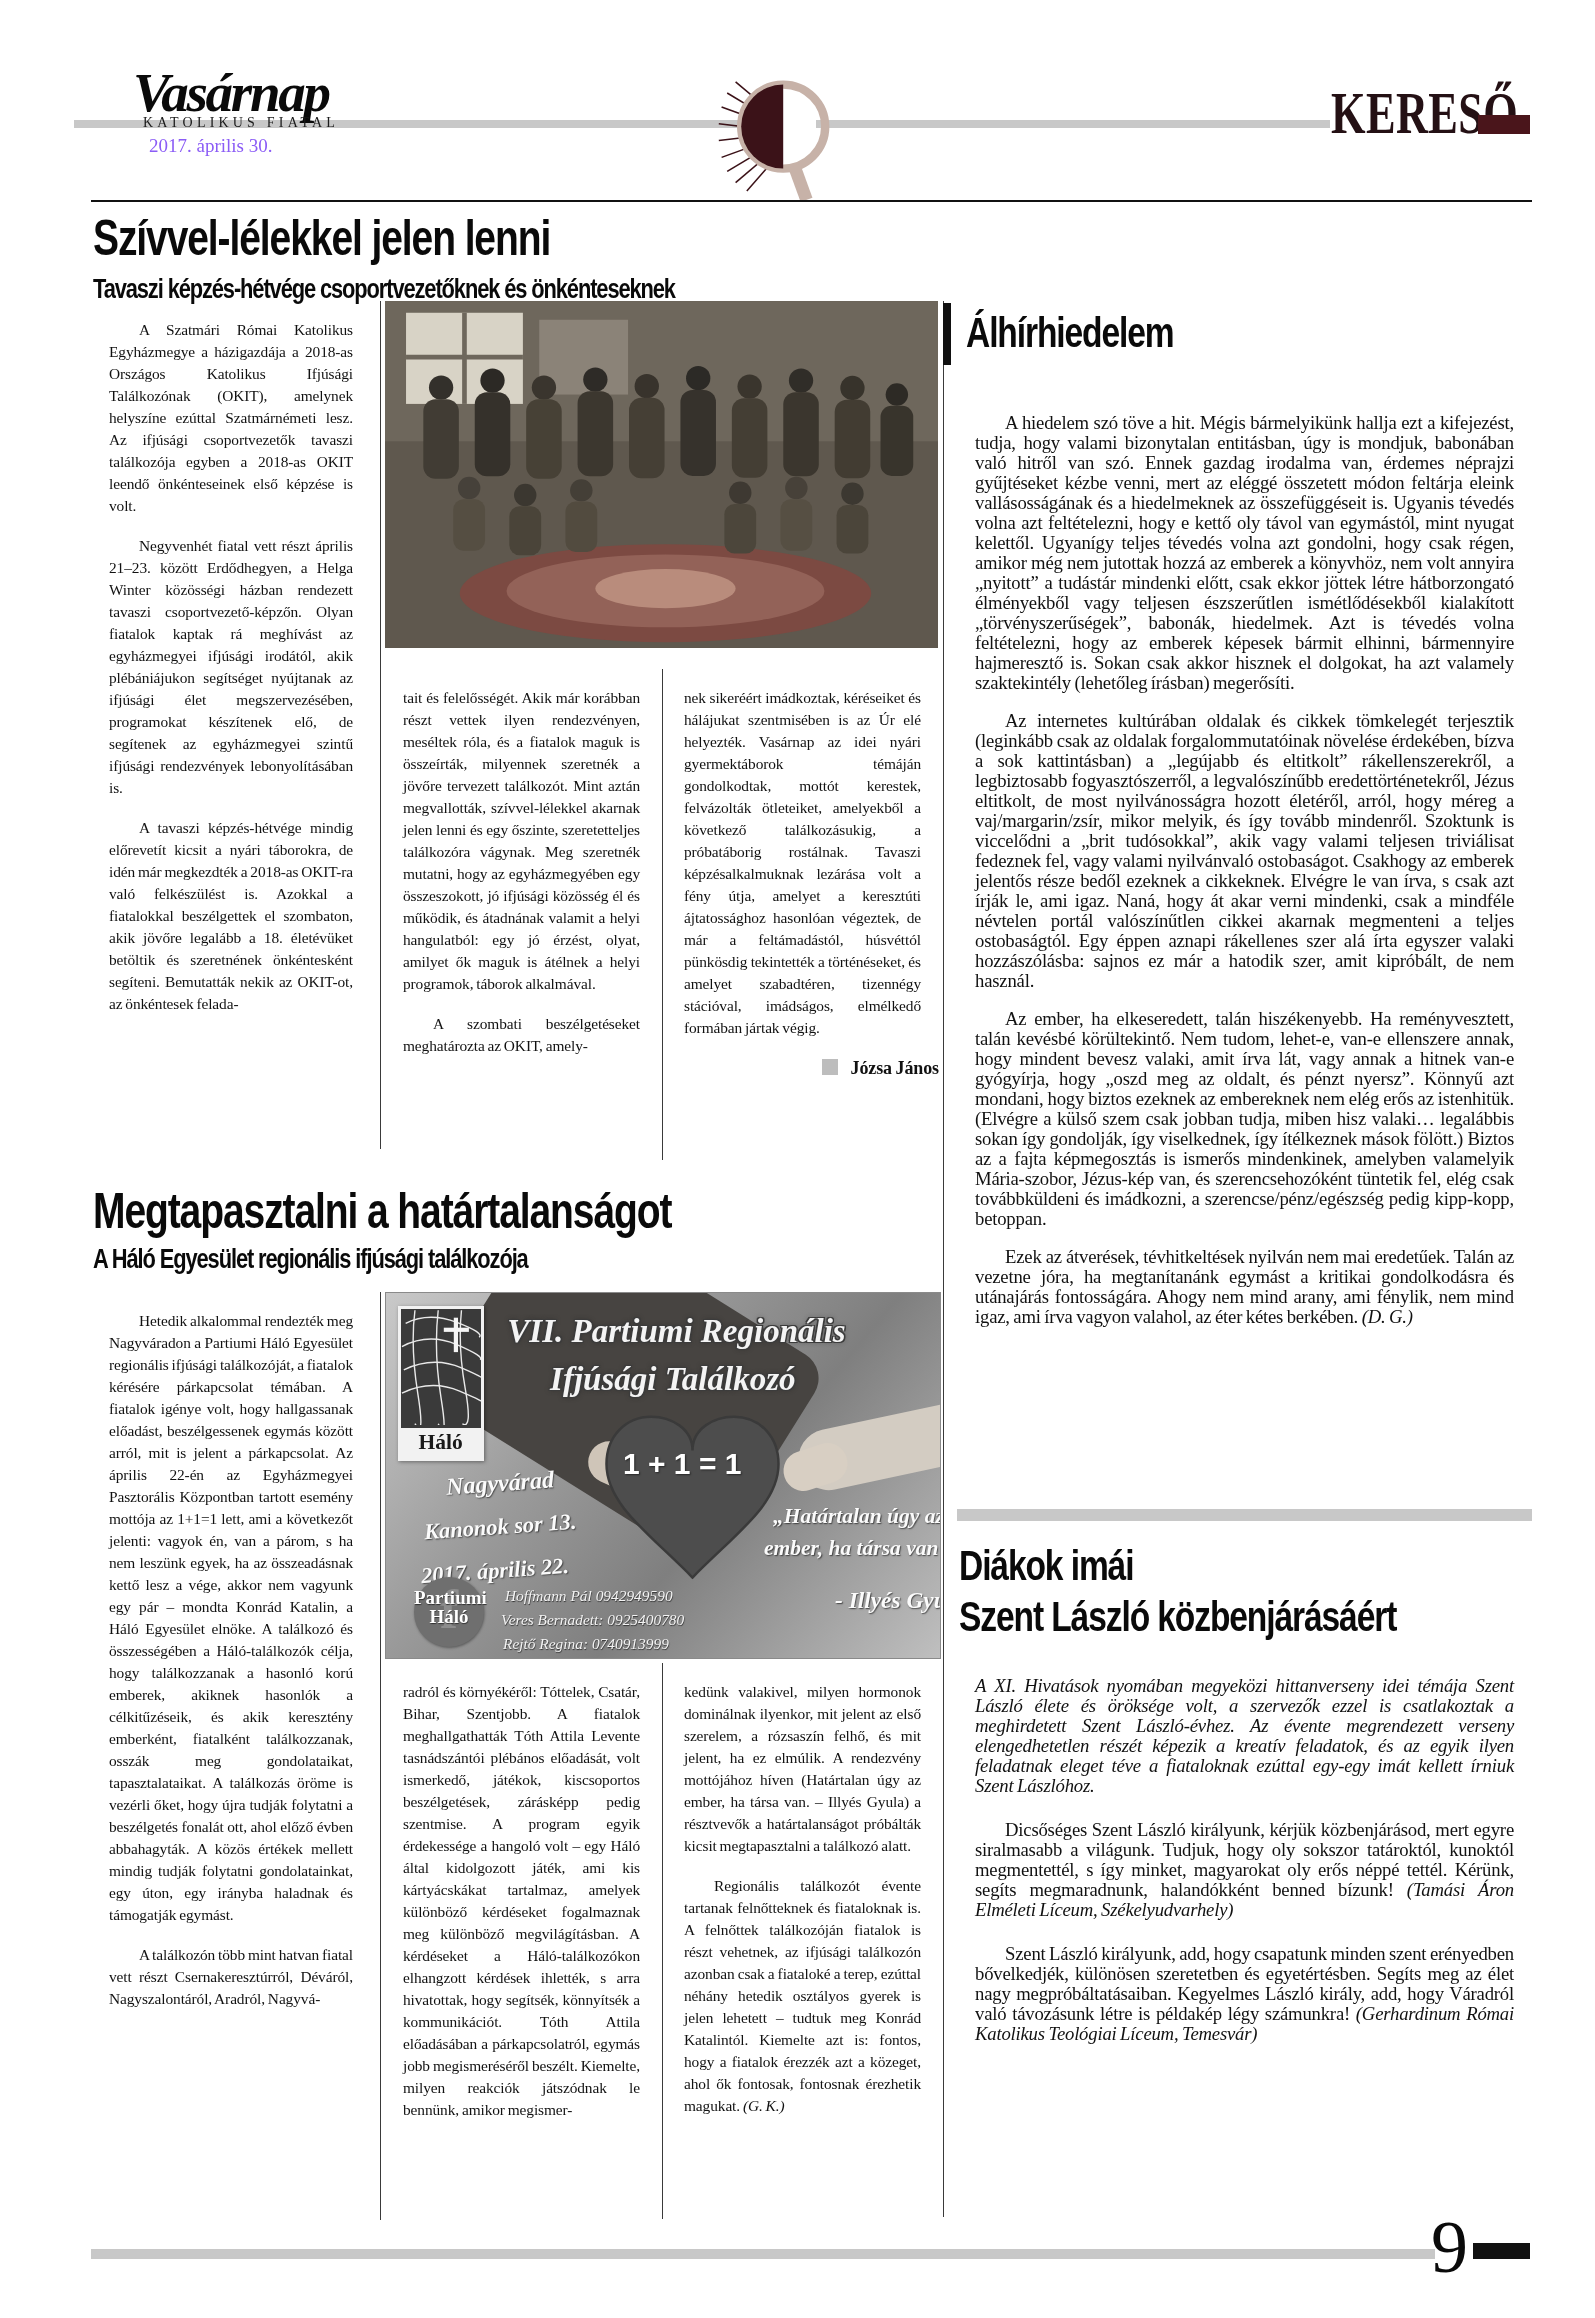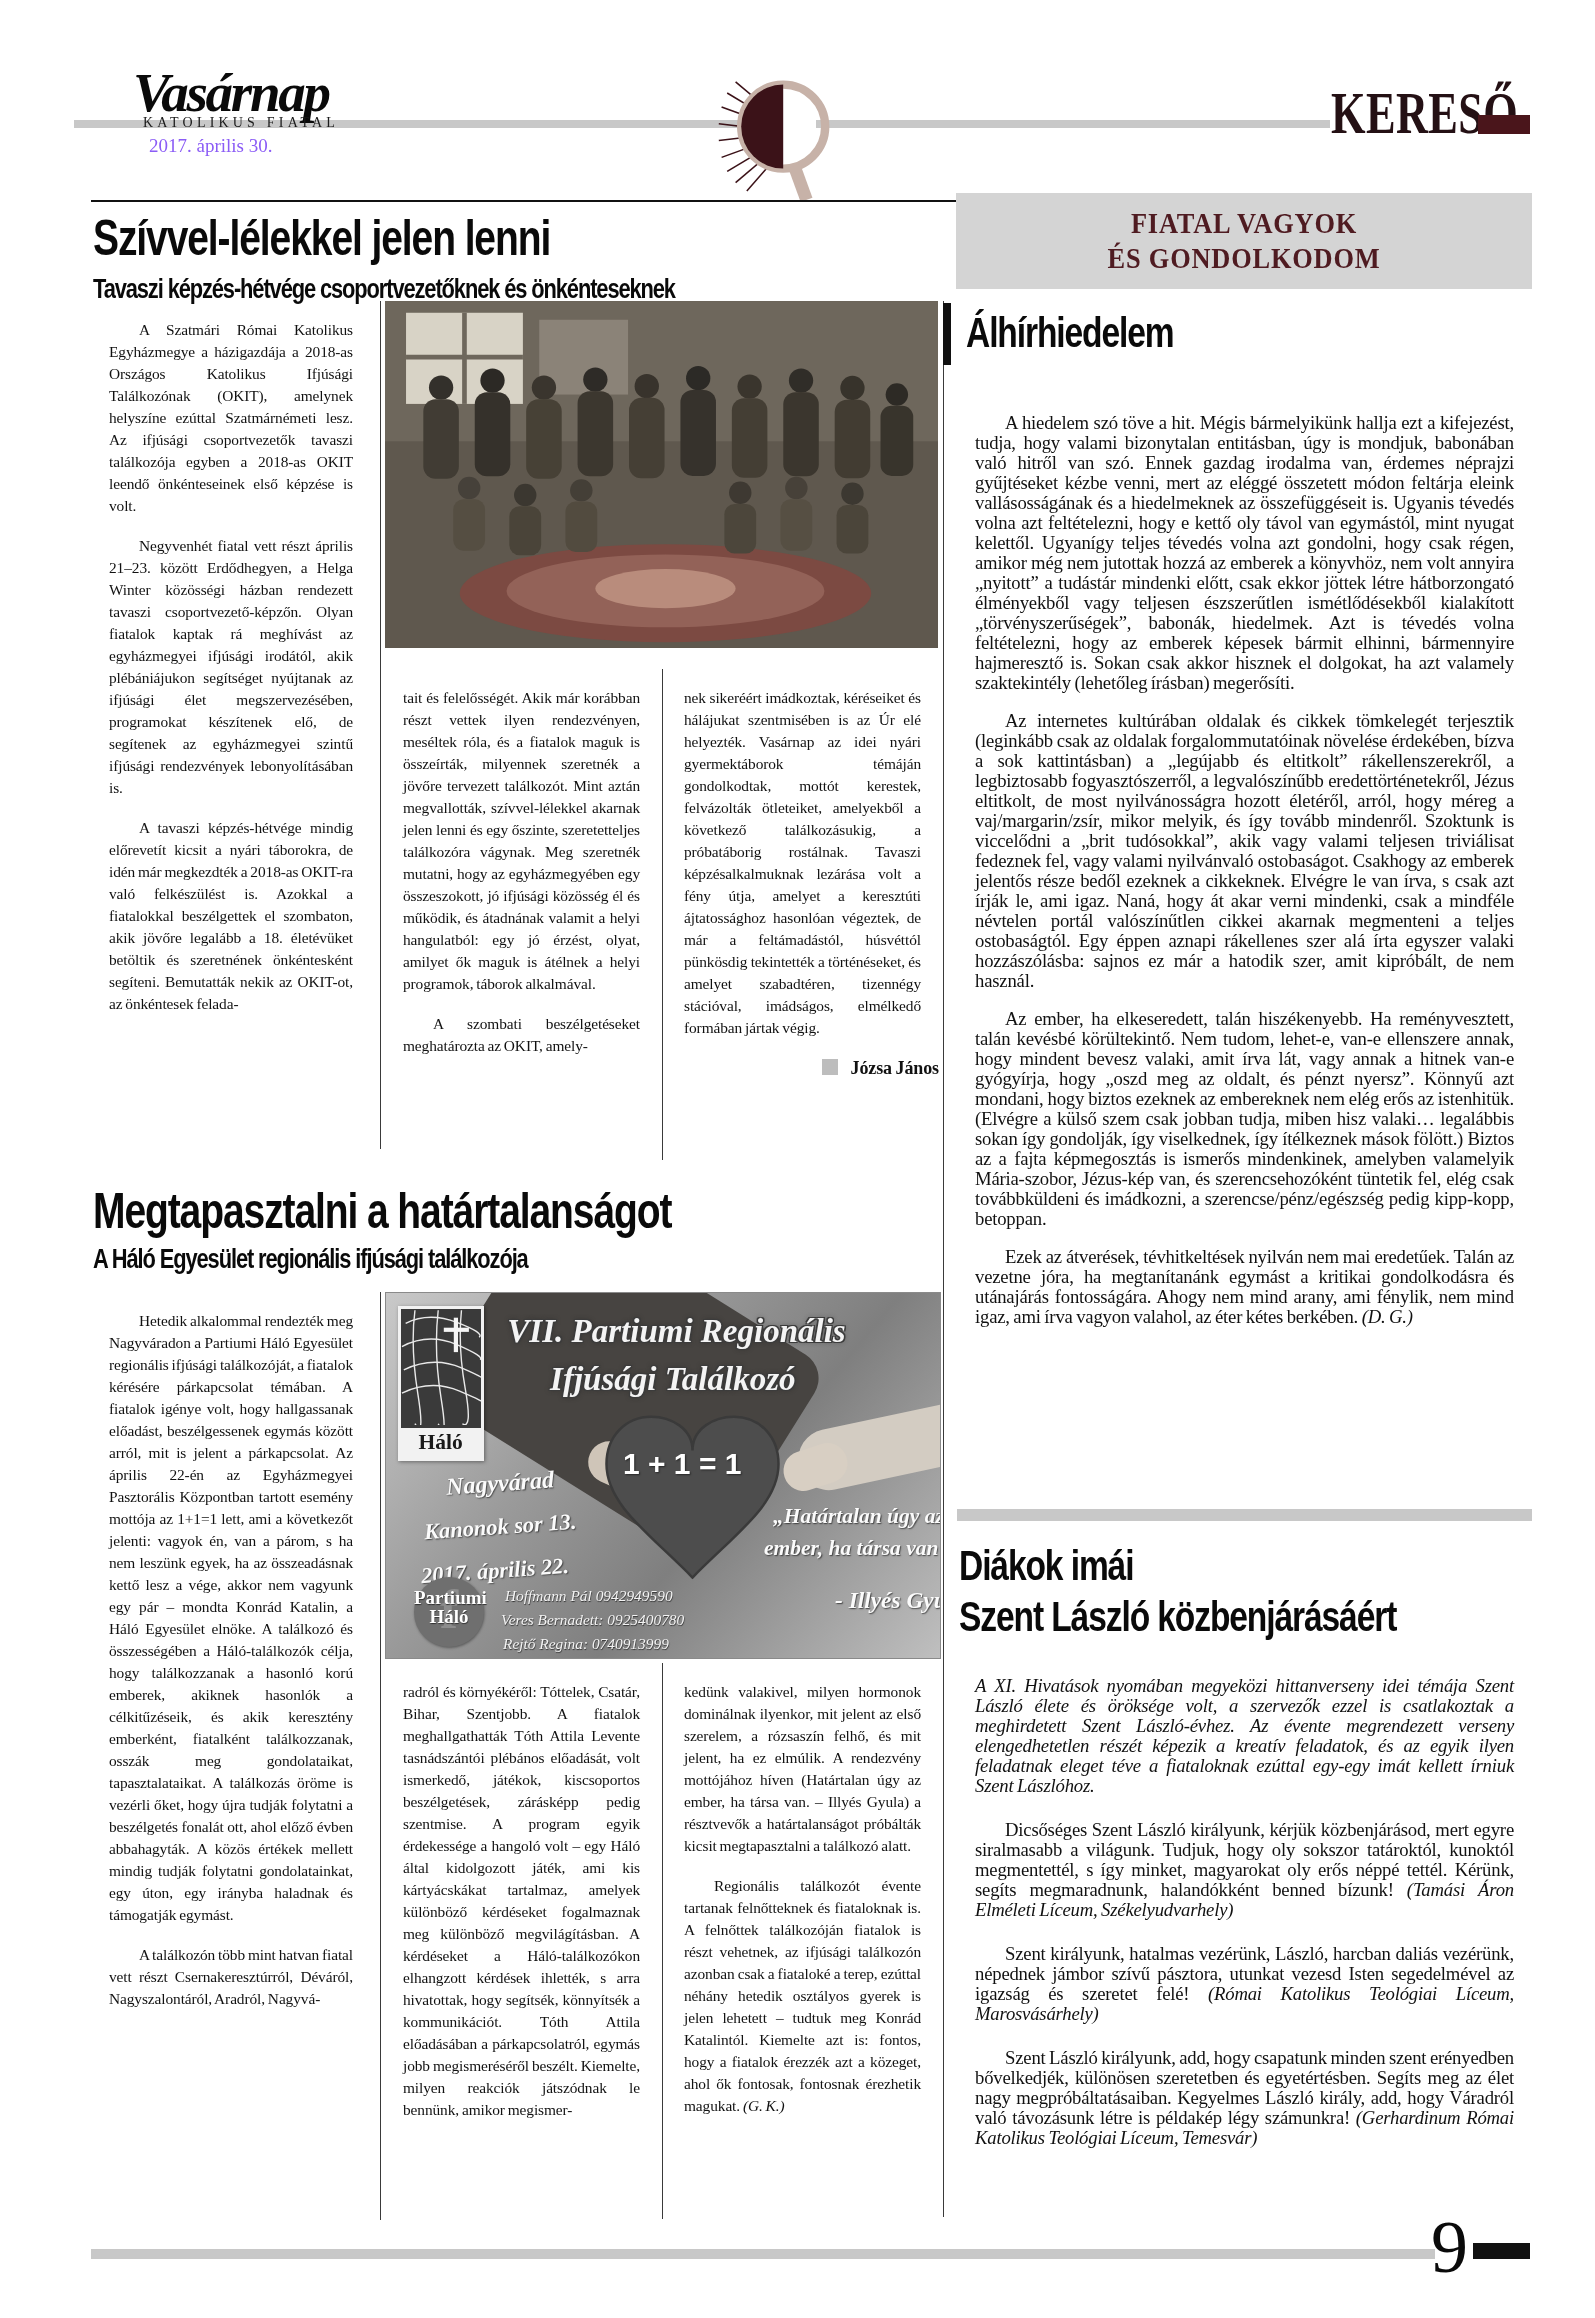--- a/index.html
+++ b/index.html
@@ -161,44 +161,39 @@
   </div>
   <div class="abs newscol" style="left:666px;top:669px;width:273px;height:500px;">
     <p class="noindent">nek sikeréért imádkoztak, kéréseiket és hálájukat szentmisében is az Úr elé helyezték. Vasárnap az idei nyári gyermektáborok témáján gondolkodtak, mottót kerestek, felvázolták ötleteiket, amelyekből a következő találkozásukig, a próbatáborig rostálnak. Tavaszi képzésalkalmuknak lezárása volt a fény útja, amelyet a keresztúti ájtatossághoz hasonlóan végeztek, de már a feltámadástól, húsvéttól pünkösdig tekintették a történéseket, és amelyet szabadtéren, tizennégy stációval, imádságos, elmélkedő formában jártak végig.</p>
     <div class="author-line"><span class="author-marker"></span><span>Józsa János</span></div>
   </div>
 
   <div class="abs rule-v" style="left:380px;top:301px;height:848px;"></div>
   <div class="abs rule-v" style="left:662px;top:669px;height:491px;"></div>
   <div class="abs rule-v" style="left:943px;top:301px;height:1916px;"></div>
 
-  <div class="abs opinion-box" style="left:956px;top:193px;width:576px;height:84px;">
-    <div>FIATAL VAGYOK</div>
-    <div>ÉS GONDOLKODOM</div>
-  </div>
 
   <div class="abs" style="left:943px;top:303px;width:7.5px;height:62px;background:#111;"></div>
   <div class="abs h-cond" style="left:966px;top:308px;font-size:43px;">Álhírhiedelem</div>
 
   <div class="abs widecol" style="left:957px;top:395px;width:575px;height:1103px;">
     <p>A hiedelem szó töve a hit. Mégis bármelyikünk hallja ezt a kifejezést, tudja, hogy valami bizonytalan entitásban, úgy is mondjuk, babonában való hitről van szó. Ennek gazdag irodalma van, érdemes néprajzi gyűjtéseket kézbe venni, mert az eléggé összetett módon feltárja eleink vallásosságának és a hiedelmeknek az összefüggéseit is. Ugyanis tévedés volna azt feltételezni, hogy e kettő oly távol van egymástól, mint nyugat kelettől. Ugyanígy teljes tévedés volna azt gondolni, hogy csak régen, amikor még nem jutottak hozzá az emberek a könyvhöz, nem volt annyira „nyitott” a tudástár mindenki előtt, csak ekkor jöttek létre hátborzongató élményekből vagy teljesen észszerűtlen ismétlődésekből kialakított „törvényszerűségek”, babonák, hiedelmek. Azt is tévedés volna feltételezni, hogy az emberek képesek bármit elhinni, bármennyire hajmeresztő is. Sokan csak akkor hisznek el dolgokat, ha azt valamely szaktekintély (lehetőleg írásban) megerősíti.</p>
     <p>Az internetes kultúrában oldalak és cikkek tömkelegét terjesztik (leginkább csak az oldalak forgalommutatóinak növelése érdekében, bízva a sok kattintásban) a „legújabb és eltitkolt” rákellenszerekről, a legbiztosabb fogyasztószerről, a legvalószínűbb eredettörténetekről, Jézus eltitkolt, de most nyilvánosságra hozott életéről, arról, hogy méreg a vaj/margarin/zsír, mikor melyik, és így tovább mindenről. Szoktunk is viccelődni a „brit tudósokkal”, akik vagy valami teljesen triviálisat fedeznek fel, vagy valami nyilvánvaló ostobaságot. Csakhogy az emberek jelentős része bedől ezeknek a cikkeknek. Elvégre le van írva, s csak azt írják le, ami igaz. Naná, hogy át akar verni mindenki, csak a mindféle névtelen portál valószínűtlen cikkei akarnak megmenteni a teljes ostobaságtól. Egy éppen aznapi rákellenes szer alá írta egyszer valaki hozzászólásba: sajnos ez már a hatodik szer, amit kipróbált, de nem használ.</p>
     <p>Az ember, ha elkeseredett, talán hiszékenyebb. Ha reményvesztett, talán kevésbé körültekintő. Nem tudom, lehet-e, van-e ellenszere annak, hogy mindent bevesz valaki, amit írva lát, vagy annak a hitnek van-e gyógyírja, hogy „oszd meg az oldalt, és pénzt nyersz”. Könnyű azt mondani, hogy biztos ezeknek az embereknek nem elég erős az istenhitük. (Elvégre a külső szem csak jobban tudja, miben hisz valaki… legalábbis sokan így gondolják, így viselkednek, így ítélkeznek mások fölött.) Biztos az a fajta képmegosztás is ismerős mindenkinek, amelyben valamelyik Mária-szobor, Jézus-kép van, és szerencsehozóként tüntetik fel, elég csak továbbküldeni és imádkozni, a szerencse/pénz/egészség pedig kipp-kopp, betoppan.</p>
     <p><span>Ezek az átverések, tévhitkeltések nyilván nem mai eredetűek. Talán az vezetne jóra, ha megtanítanánk egymást a kritikai gondolkodásra és utánajárás fontosságára. Ahogy nem mind arany, ami fénylik, nem mind igaz, ami írva vagyon valahol, az éter kétes berkében.</span> <span class="i">(D. G.)</span></p>
   </div>
 
   <div class="abs gdivider" style="left:957px;top:1509px;width:575px;"></div>
 
   <div class="abs h-cond" style="left:959px;top:1541px;font-size:43px;">Diákok imái</div>
   <div class="abs h-cond" style="left:959px;top:1592px;font-size:43px;">Szent László közbenjárásáért</div>
 
   <div class="abs widecol" style="left:957px;top:1658px;width:575px;height:584px;">
     <p class="noindent i" style="margin-bottom:24px;">A XI. Hivatások nyomában megyeközi hittanverseny idei témája Szent László élete és öröksége volt, a szervezők ezzel is csatlakoztak a meghirdetett Szent László-évhez. Az évente megrendezett verseny elengedhetetlen részét képezik a kreatív feladatok, és az egyik ilyen feladatnak eleget téve a fiataloknak ezúttal egy-egy imát kellett írniuk Szent Lászlóhoz.</p>
     <p style="margin-bottom:24px;"><span>Dicsőséges Szent László királyunk, kérjük közbenjárásod, mert egyre siralmasabb a világunk. Tudjuk, hogy oly sokszor tatároktól, kunoktól megmentettél, s így minket, magyarokat oly erős néppé tettél. Kérünk, segíts megmaradnunk, halandókként benned bízunk!</span> <span class="i">(Tamási Áron Elméleti Líceum, Székelyudvarhely)</span></p>
-    <p style="margin-bottom:24px;"><span>Szent királyunk, hatalmas vezérünk, László, harcban daliás vezérünk, népednek jámbor szívű pásztora, utunkat vezesd Isten segedelmével az igazság és szeretet felé!</span> <span class="i">(Római Katolikus Teológiai Líceum, Marosvásárhely)</span></p>
     <p><span>Szent László királyunk, add, hogy csapatunk minden szent erényedben bővelkedjék, különösen szeretetben és egyetértésben. Segíts meg az élet nagy megpróbáltatásaiban. Kegyelmes László király, add, hogy Váradról való távozásunk létre is példakép légy számunkra!</span> <span class="i">(Gerhardinum Római Katolikus Teológiai Líceum, Temesvár)</span></p>
   </div>
 
   <div class="abs h-cond" style="left:93px;top:1182px;font-size:50px;">Megtapasztalni a határtalanságot</div>
   <div class="abs h-cond" style="left:93px;top:1243px;font-size:28px;">A Háló Egyesület regionális ifjúsági találkozója</div>
 
   <div class="abs poster" style="left:385px;top:1292px;width:554px;height:365px;">
     <div class="abs" style="left:79px;top:-28px;width:327px;height:234px;background:#474441;transform:rotate(32deg);border-radius:28px;"></div>
     <div class="abs" style="left:411px;top:122px;width:196px;height:61px;background:#d3ccc2;transform:rotate(-12deg);border-radius:30px;"></div>
     <div class="abs" style="left:201px;top:154px;width:70px;height:42px;background:#cfc5b8;transform:rotate(24deg);border-radius:21px;"></div>

